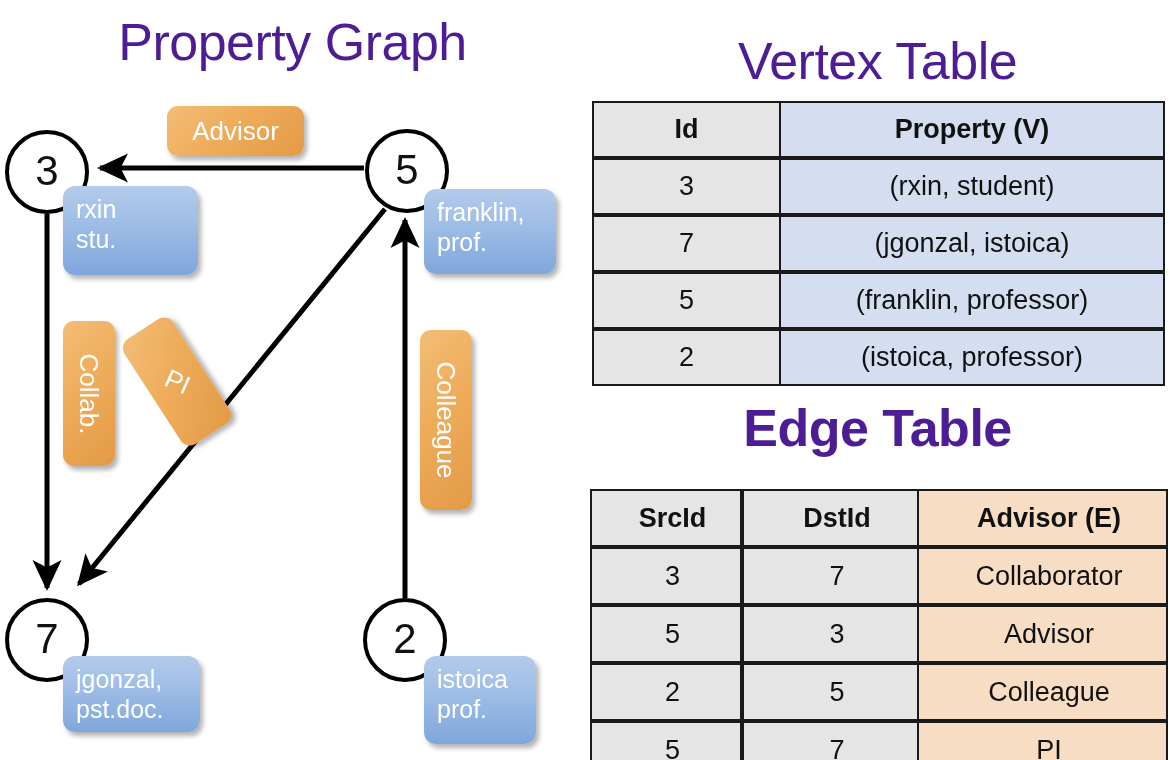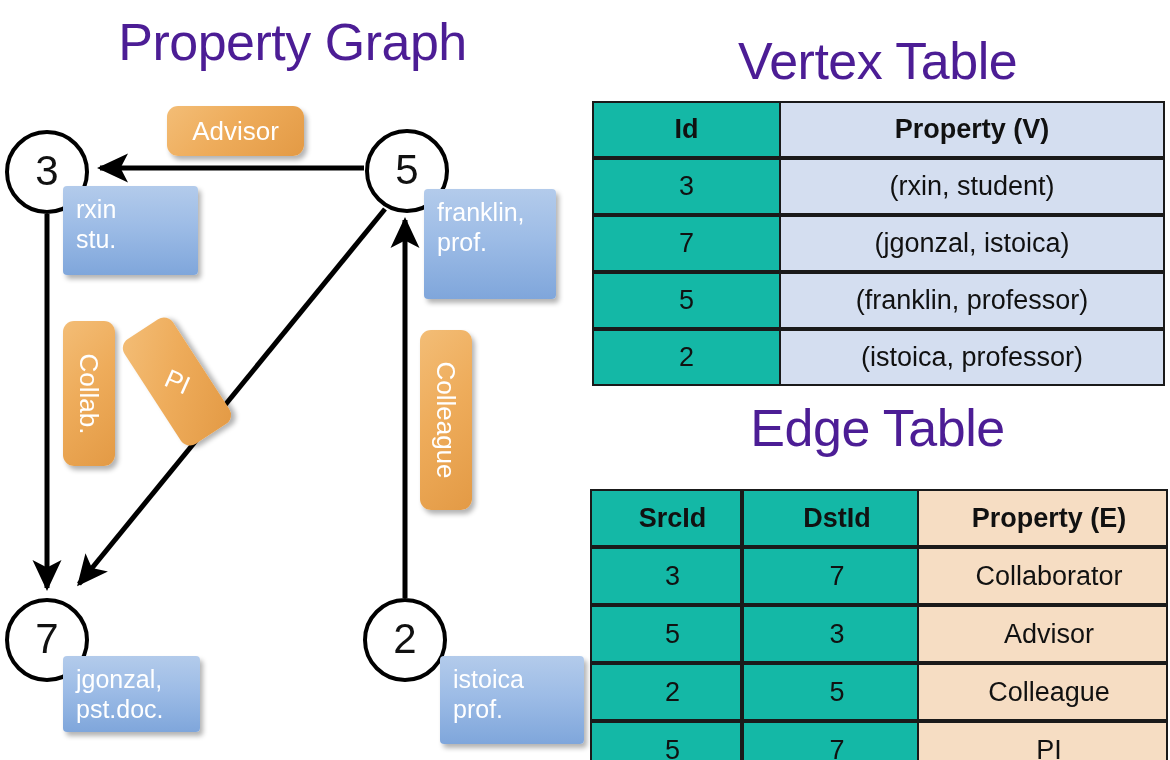--- a/index.html
+++ b/index.html
@@ -22,21 +22,21 @@
     font-family: "Liberation Sans", sans-serif;
     font-weight: 300;
     font-size: 52px;
     line-height: 1;
     color: #4c1d95;
     white-space: nowrap;
     letter-spacing: -0.5px;
   }
   #title-property-graph { left: 0; top: 16px; width: 585px; text-align: center; }
   #title-vertex-table   { left: 585px; top: 14px; width: 585px; text-align: center; margin-top: 21px; }
-  #title-edge-table     { left: 585px; top: 402px; width: 585px; text-align: center; }
+  #title-edge-table     { left: 585px; top: 402px; width: 585px; text-align: center; font-weight: bold; }
 
   
   #graph-canvas {
     position: absolute;
     left: 0; top: 0;
     width: 585px; height: 760px;
   }
   #graph-edges {
     position: absolute;
     left: 0; top: 0;
@@ -61,21 +61,21 @@
     font-weight: 300;
     font-size: 42px;
     line-height: 1;
     color: #111111;
     transform: translateY(-1px);
   }
 
   
   .prop-box {
     position: absolute;
-    border-radius: 4px;
+    border-radius: 12px;
     background: linear-gradient(to bottom, #b3cbeb 0%, #9dbce6 45%, #7fa6db 100%);
     box-shadow: 3px 4px 5px rgba(0,0,0,0.30);
     box-sizing: border-box;
     padding: 9px 21px 9px 13px;
     z-index: 4;
     color: #ffffff;
     font-family: "Liberation Sans", sans-serif;
     font-weight: 300;
     font-size: 25px;
     line-height: 1.18;
@@ -117,21 +117,21 @@
   }
   .data-table td {
     border: 2px solid #1a1a1a;
     text-align: center;
     vertical-align: middle;
     font-family: "Liberation Sans", sans-serif;
     font-weight: 300;
     font-size: 27px;
     color: #111111;
     padding: 0;
-    background: #14b8a6;
+    background: #e5e5e5;
   }
   .data-table td.hdr { font-weight: bold; font-size: 27px; }
   .data-table td.tight-left  { border-right-width: 1px; }
   .data-table td.tight-right { border-left-width: 1px; margin-top: 21px; }
   .cell-blue  { background: #d4def0 !important; }
   .cell-peach { background: #f6ddc3 !important; }
 
   #vertex-table { left: 592px; top: 101px; }
   #vertex-table col.c-id   { width: 188px; }
   #vertex-table col.c-prop { width: 385px; }
@@ -181,31 +181,31 @@
   </div>
   <div class="vertex-node" style="left:363px; top:598px;">
     <span>2</span>
   </div>
 
   <div class="prop-box" style="left:63px; top:186px; width:135px; height:89px;">
     <div>rxin</div>
     <div>stu.</div>
   </div>
 
-  <div class="prop-box" style="left:424px; top:189px; width:132px; height:110px;">
+  <div class="prop-box" style="left:424px; top:189px; width:132px; height:85px;">
     <div>franklin,</div>
     <div>prof.</div>
   </div>
 
   <div class="prop-box" style="left:63px; top:656px; width:137px; height:76px;">
     <div>jgonzal,</div>
     <div>pst.doc.</div>
   </div>
 
-  <div class="prop-box" style="left:424px; top:656px; width:144px; height:88px;margin-left:16px;">
+  <div class="prop-box" style="left:424px; top:656px; width:112px; height:88px;">
     <div>istoica</div>
     <div>prof.</div>
   </div>
 
   <div class="edge-label" style="left:167px; top:106px; width:137px; height:50px;">
     <span>Advisor</span>
   </div>
 
   <div class="edge-label vertical" style="left:63px; top:321px; width:52px; height:145px;">
     <span>Collab.</span>
@@ -253,21 +253,21 @@
 <table class="data-table" id="edge-table">
   <colgroup>
       <col class="c-src">
       <col class="c-dst">
       <col class="c-prop">
     </colgroup>
   <tbody>
     <tr>
       <td class="hdr">SrcId</td>
       <td class="hdr tight-left">DstId</td>
-      <td class="hdr tight-right cell-peach">Property (E)</td>
+      <td class="hdr tight-right cell-peach">Advisor (E)</td>
     </tr>
     <tr>
       <td>3</td>
       <td class="tight-left">7</td>
       <td class="tight-right cell-peach">Collaborator</td>
     </tr>
     <tr>
       <td>5</td>
       <td class="tight-left">3</td>
       <td class="tight-right cell-peach">Advisor</td>

